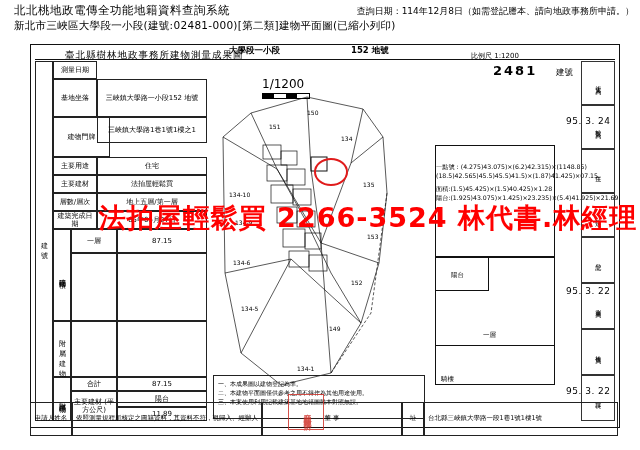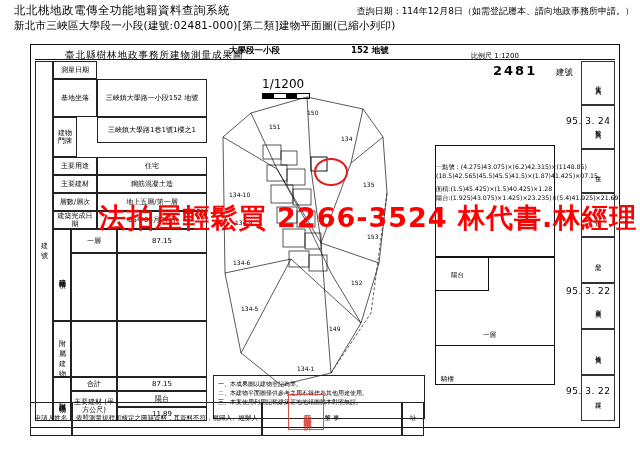--- a/index.html
+++ b/index.html
@@ -121,28 +121,28 @@
       <div class="cell" style="left:0;top:0;width:18px;height:360px;">
         <span class="v">建 號</span>
       </div>
 
       <div class="cell" style="left:18px;top:0;width:44px;height:18px;">測量日期</div>
 
       <div class="cell" style="left:18px;top:18px;width:44px;height:38px;">基地坐落</div>
       <div class="cell" style="left:62px;top:18px;width:110px;height:38px;">三峽鎮大學路一小段152
 地號</div>
 
-      <div class="cell" style="left:18px;top:56px;width:24px;height:40px;">建物門牌</div>
+      <div class="cell" style="left:18px;top:56px;width:57px;height:40px;">建物門牌</div>
       <div class="cell" style="left:62px;top:56px;width:110px;height:26px;">三峽鎮大學路1巷1號1樓之1</div>
 
       <div class="cell" style="left:18px;top:96px;width:44px;height:18px;">主要用途</div>
       <div class="cell" style="left:62px;top:96px;width:110px;height:18px;">住宅</div>
 
       <div class="cell" style="left:18px;top:114px;width:44px;height:18px;">主要建材</div>
-      <div class="cell" style="left:62px;top:114px;width:110px;height:18px;">鋼筋混凝土造</div>
+      <div class="cell" style="left:62px;top:114px;width:110px;height:18px;">法拍屋輕鬆買</div>
 
       <div class="cell" style="left:18px;top:132px;width:44px;height:18px;">層數/層次</div>
       <div class="cell" style="left:62px;top:132px;width:110px;height:18px;">地上五層/第一層</div>
 
       <div class="cell" style="left:18px;top:150px;width:44px;height:18px;">建築完成日期</div>
       <div class="cell" style="left:62px;top:150px;width:110px;height:18px;">85年05月27日</div>
 
       <div class="cell" style="left:18px;top:168px;width:18px;height:92px;">
         <span class="v">建物面積</span>
       </div>
@@ -271,19 +271,20 @@
 
   <div class="sidedate" style="left:566px;top:116px;">95. 3. 24</div>
   <div class="sidedate" style="left:566px;top:286px;">95. 3. 22</div>
   <div class="sidedate" style="left:566px;top:386px;">95. 3. 22</div>
 
   <div class="footer">
     <div class="fcell" style="left:0;top:0;width:42px;height:24px;justify-content:center;">申請人姓名</div>
     <div class="fcell" style="left:232px;top:0;width:140px;height:24px;justify-content:center;">董 事</div>
     <div class="fcell" style="left:42px;top:0;width:190px;height:24px;">依照測量規程所核定之圖籍資料，其資料不符，視歸入、經辦人</div>
     <div class="fcell" style="left:372px;top:0;width:22px;height:24px;justify-content:center;">址</div>
+    <div class="fcell" style="left:394px;top:0;width:194px;height:24px;">台北縣三峽鎮大學路一段1巷1號1樓1號</div>
   </div>
 
   <div class="seal">臺北縣樹林地政事務所</div>
 
   <div class="advert" style="color: rgb(255, 0, 0);">法拍屋輕鬆買  2266-3524  林代書.林經理</div>
 
 </div>
 
 </body></html>

